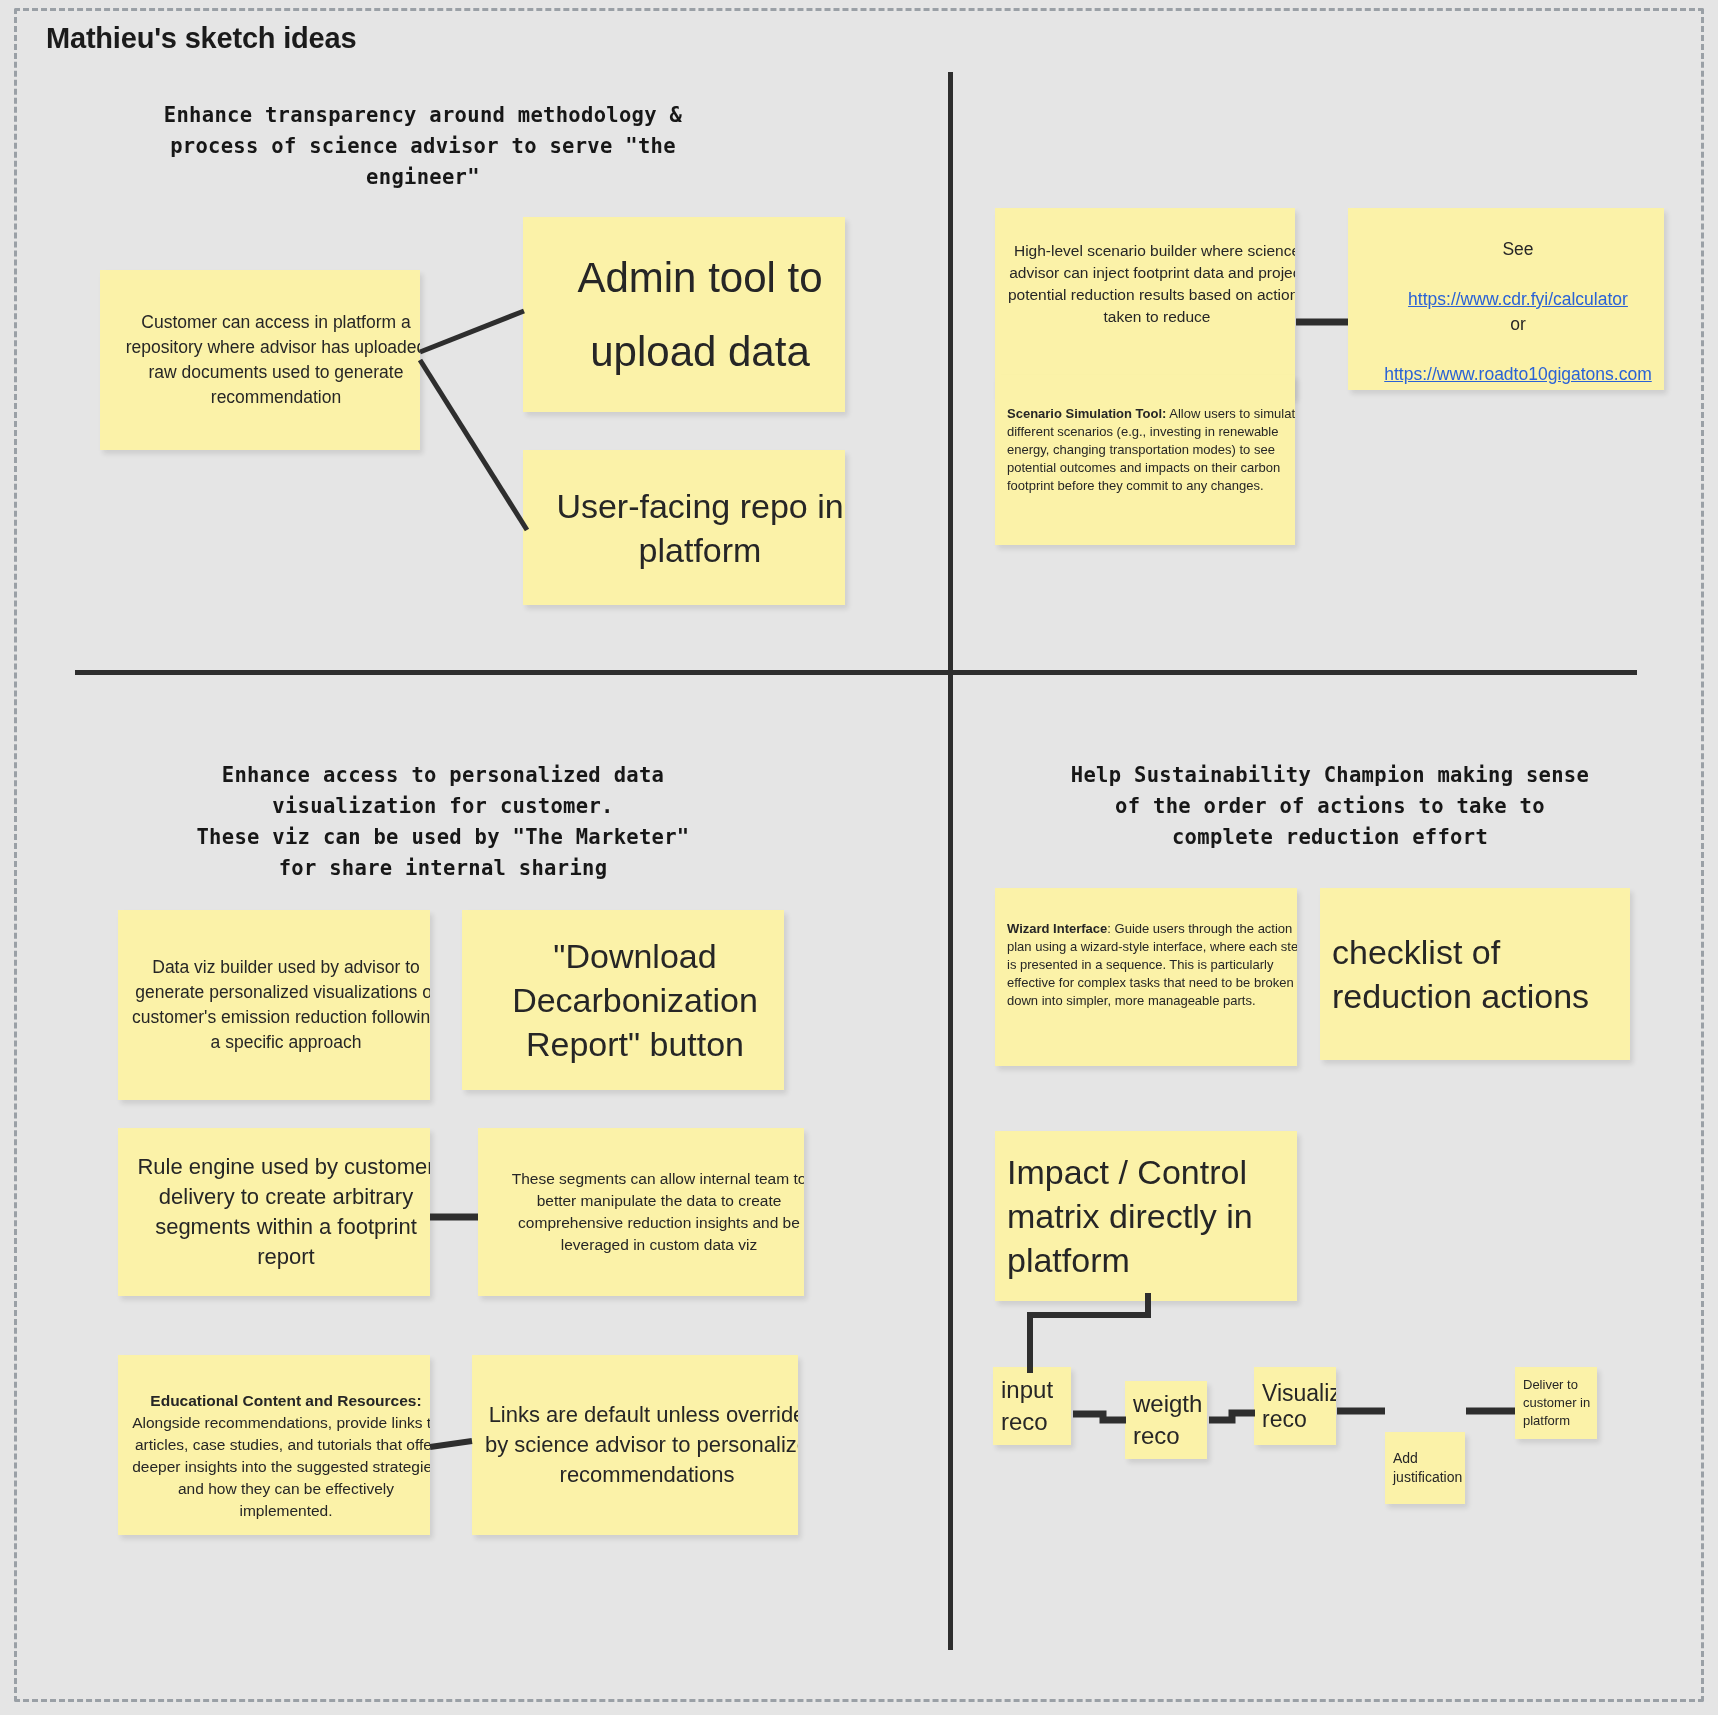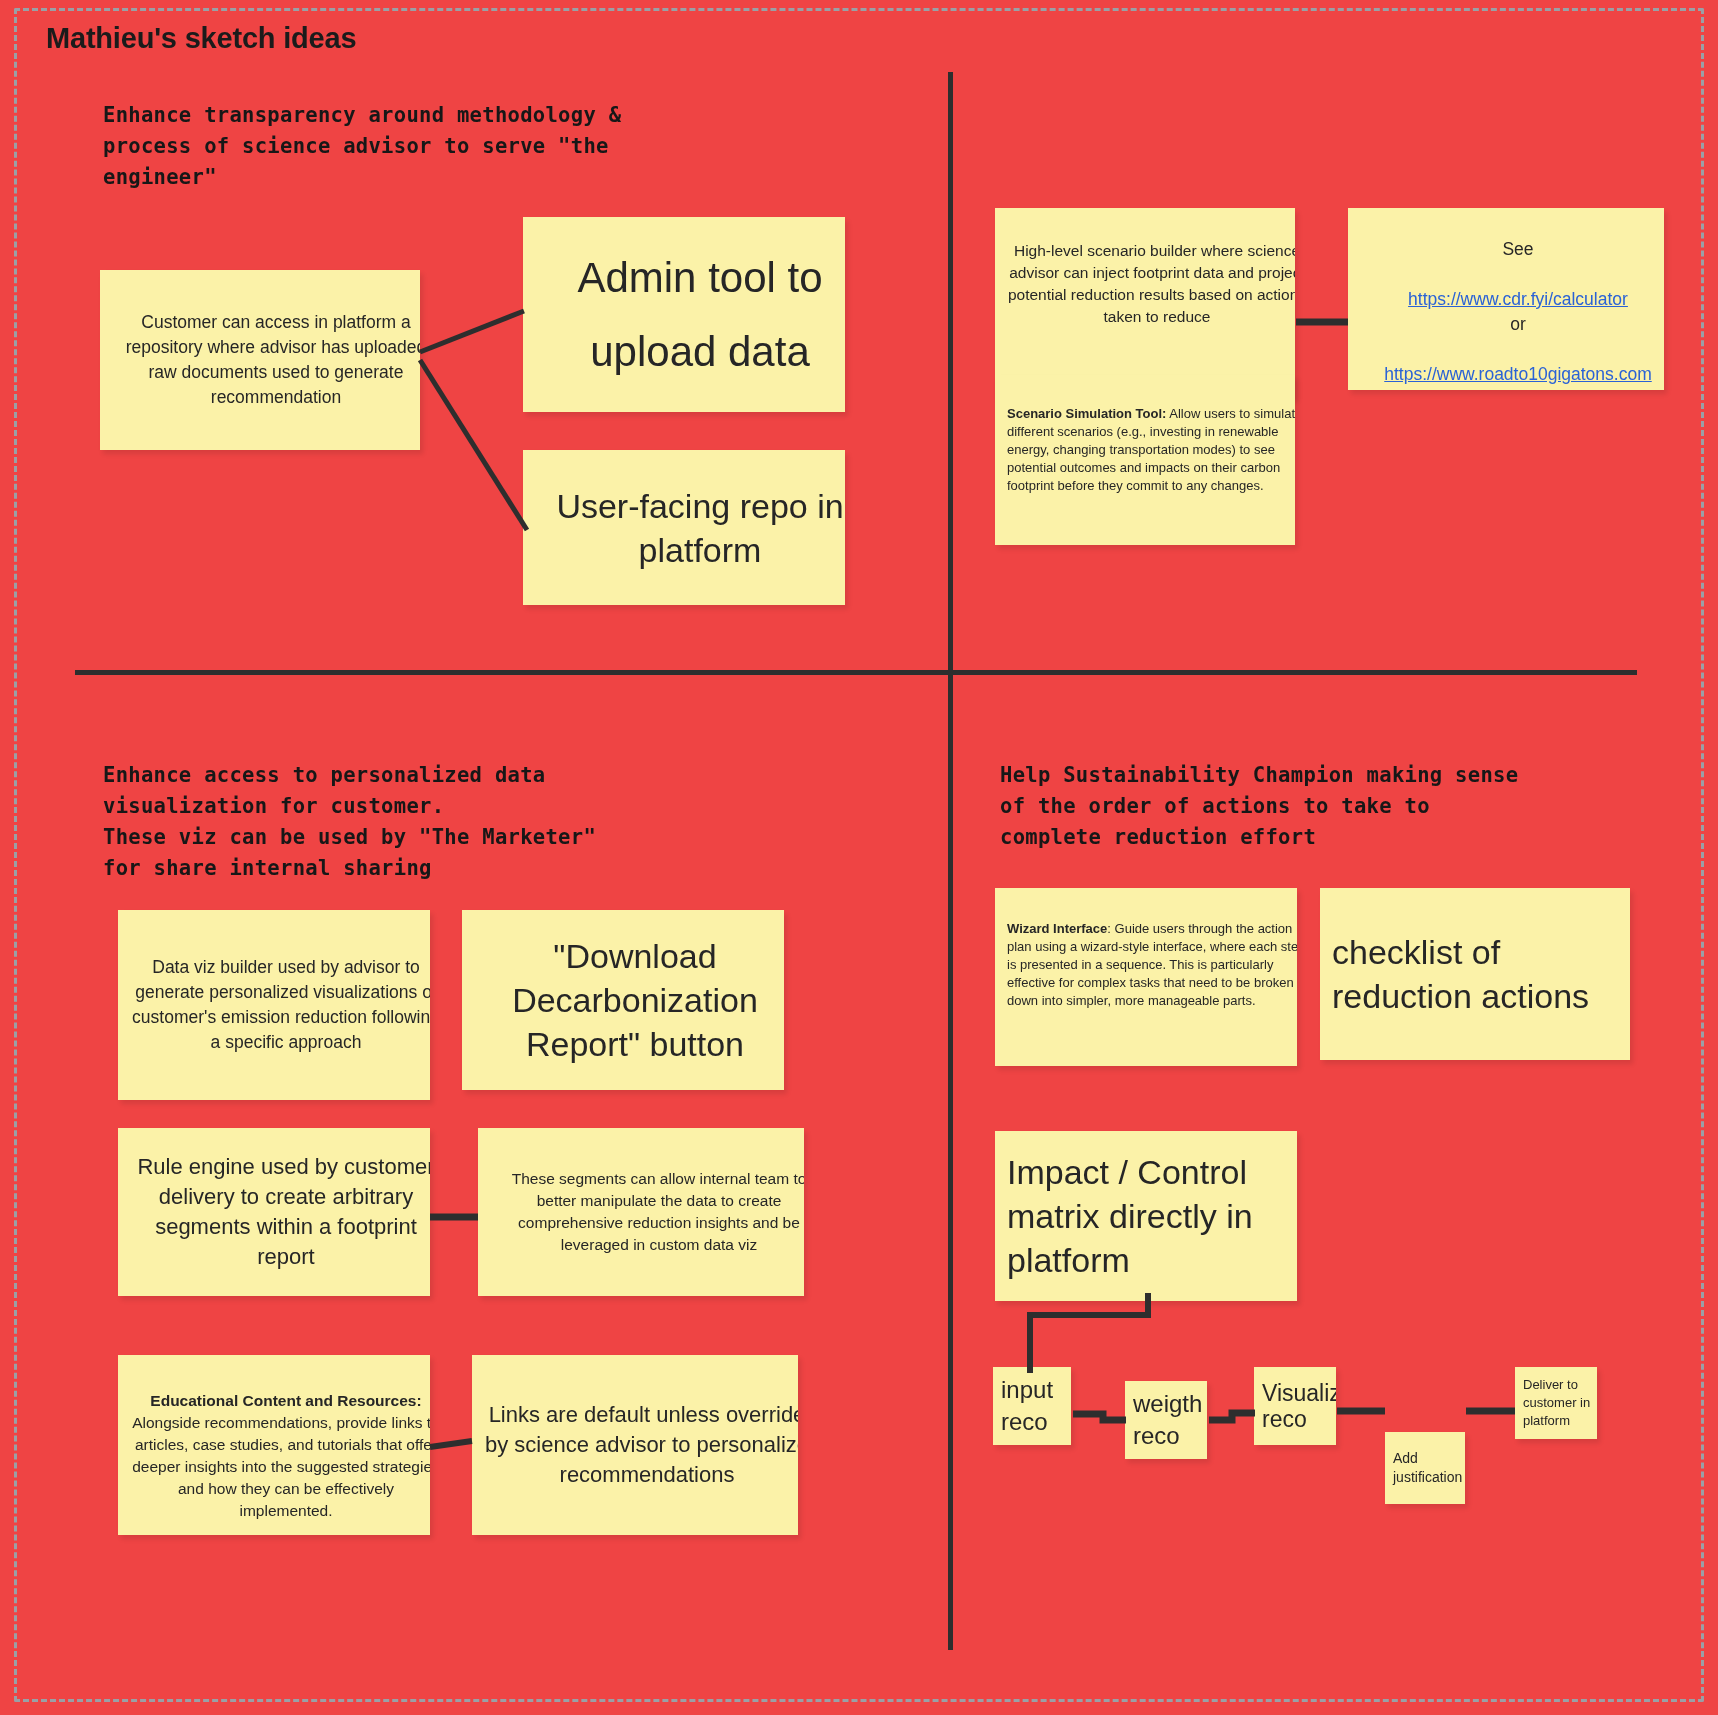--- a/index.html
+++ b/index.html
@@ -7,21 +7,21 @@
     padding: 0;
     background: #ffffff;
   }
   body {
     font-family: "Liberation Sans", sans-serif;
   }
   #board {
     position: relative;
     width: 1718px;
     height: 1715px;
-    background: #ef4444;
+    background: #e5e5e5;
     box-sizing: border-box;
     overflow: hidden;
   }
   .frame {
     position: absolute;
     left: 14px;
     top: 8px;
     width: 1690px;
     height: 1694px;
     border: 3px dashed #9aa0a6;
@@ -50,20 +50,21 @@
   
   .q-header {
     position: absolute;
     font-family: "DejaVu Sans Mono", monospace;
     font-weight: bold;
     font-size: 20.5px;
     line-height: 31px;
     color: #171717;
     white-space: pre-line;
     letter-spacing: 0.3px;
+    text-align: center;
   }
   
   .note {
     position: absolute;
     background: #fbf2a8;
     box-sizing: border-box;
     box-shadow: 3px 4px 5px rgba(0,0,0,0.10);
     color: #262626;
     display: flex;
     flex-direction: column;

